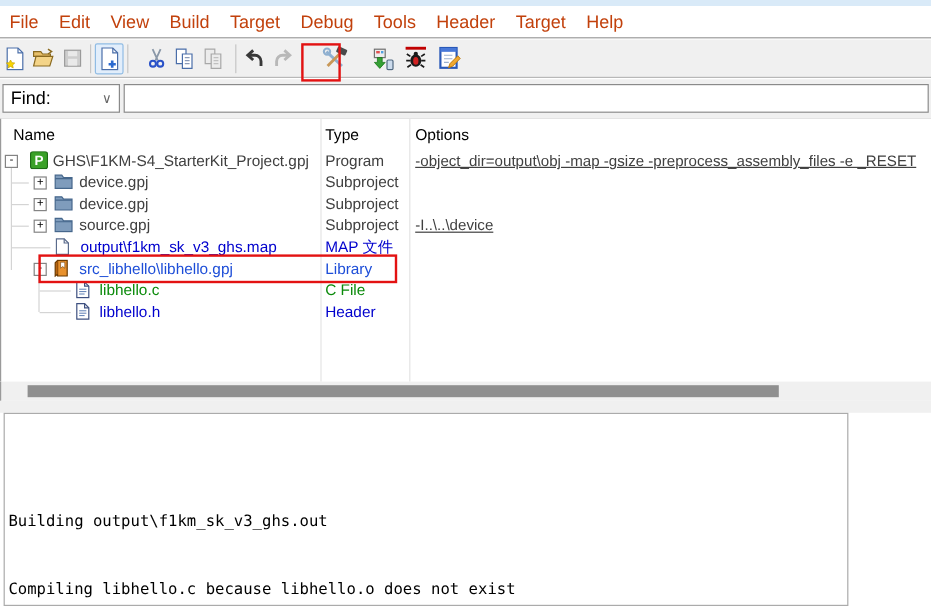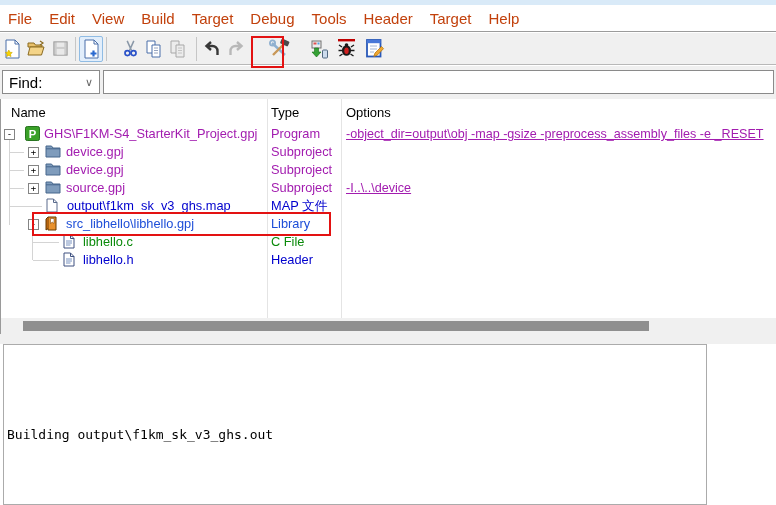--- a/index.html
+++ b/index.html
@@ -30,21 +30,21 @@
               box-sizing:border-box;font-size:13px;padding:0 4px;outline:none;}
 
   
   #treepanel{left:0;top:99px;width:776px;height:219px;background:#fff;border-left:1px solid #9a9a9a;box-sizing:border-box;}
   .colsep{position:absolute;top:0;bottom:0;width:1px;background:#e4e4e4;}
   .hdr{position:absolute;top:6px;font-size:13px;color:#000;}
   .trow{position:absolute;height:18px;width:776px;font-size:12.8px;line-height:18px;white-space:nowrap;}
   .cell-name{position:absolute;top:0;}
   .cell-type{position:absolute;left:270px;top:0;}
   .cell-opt{position:absolute;left:345px;top:0;font-size:12.6px;text-decoration:underline;}
-  .c-red{color:#a21caf;}
+  .c-red{color:#404040;}
   .c-blue{color:#0000cd;}
   .c-green{color:#0a8a0a;}
   .c-black{color:#1d4ed8;}
   .expander{position:absolute;top:4px;width:9px;height:9px;background:#fff;border:1px solid #848484;
             box-sizing:content-box;}
   .expander::after{position:absolute;left:0;top:0;width:9px;height:9px;line-height:8px;text-align:center;
                    font-size:9px;color:#000;font-family:"DejaVu Sans Mono",monospace;}
   .exp-minus::after{content:"-";}
   .exp-plus::after{content:"+";}
   .ticon{position:absolute;top:1px;}
@@ -328,20 +328,21 @@
 </div>
 
 <div class="abs" id="hscroll">
   <div id="hthumb"></div>
 </div>
 <div class="abs" id="gap"></div>
 
 <div class="abs" id="console">
   <div id="console-text">
     <div>Building output\f1km_sk_v3_ghs.out</div>
+    <div>Compiling libhello.c because libhello.o does not exist</div>
     
     
     
     
   </div>
 </div>
 
 <div class="anno" id="anno-toolbar"></div>
 <div class="anno" id="anno-tree"></div>
 

